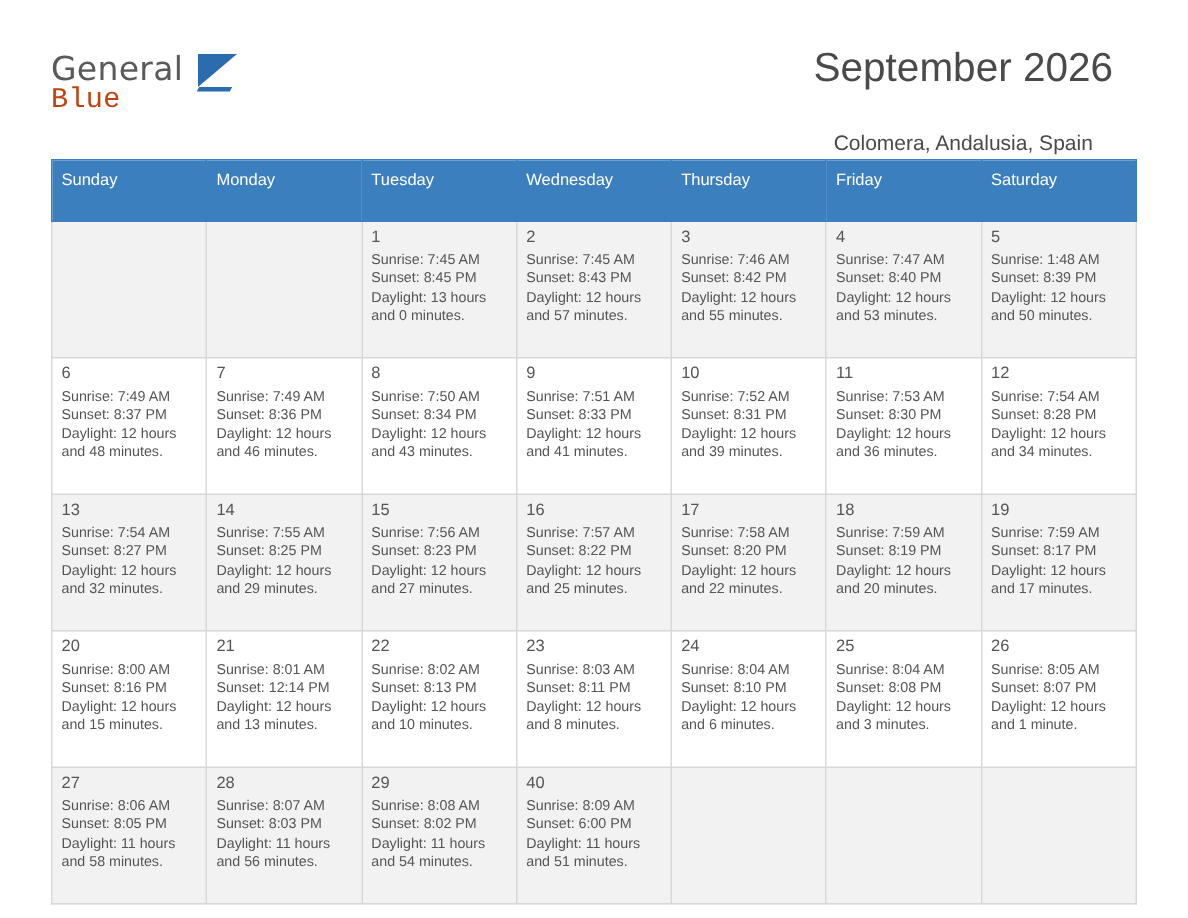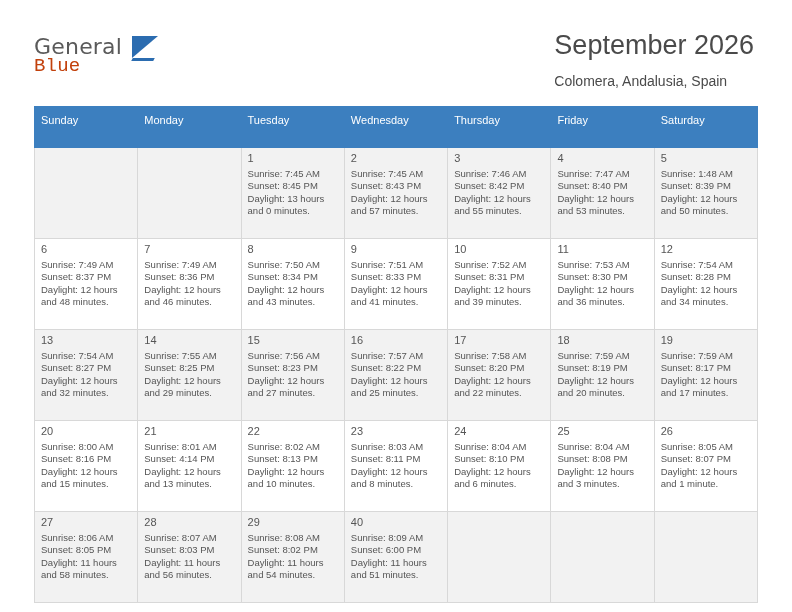--- a/index.html
+++ b/index.html
@@ -58,34 +58,34 @@
     position: absolute;
     left: 98px;
     top: 24px;
     width: 22px;
     height: 3px;
     background: #2b6cb0;
     transform: skewX(-28deg);
   }
   .title-block {
     position: absolute;
-    right: 4px;
+    right: 16px;
     top: 0;
-    text-align: left;
+    text-align: center;
   }
   .month-title {
     font-size: 27px;
     color: #4a4a4a;
     font-weight: normal;
     line-height: 34px;
   }
   .location {
     font-size: 14px;
     color: #4a4a4a;
-    margin-top: 10px;
+    margin-top: 24px;
     line-height: 18px;
   }
   
   table.calendar {
     border-collapse: collapse;
     width: 724px;
     table-layout: fixed;
     margin-top: 6px;
   }
   table.calendar th {
@@ -346,21 +346,21 @@
               <div>Sunrise: 8:00 AM</div>
               <div>Sunset: 8:16 PM</div>
               <div>Daylight: 12 hours</div>
               <div>and 15 minutes.</div>
             </div>
           </td>
           <td>
             <div class="daynum">21</div>
             <div class="info">
               <div>Sunrise: 8:01 AM</div>
-              <div>Sunset: 4:14 PM</div>
+              <div>Sunset: 12:14 PM</div>
               <div>Daylight: 12 hours</div>
               <div>and 13 minutes.</div>
             </div>
           </td>
           <td>
             <div class="daynum">22</div>
             <div class="info">
               <div>Sunrise: 8:02 AM</div>
               <div>Sunset: 8:13 PM</div>
               <div>Daylight: 12 hours</div>

